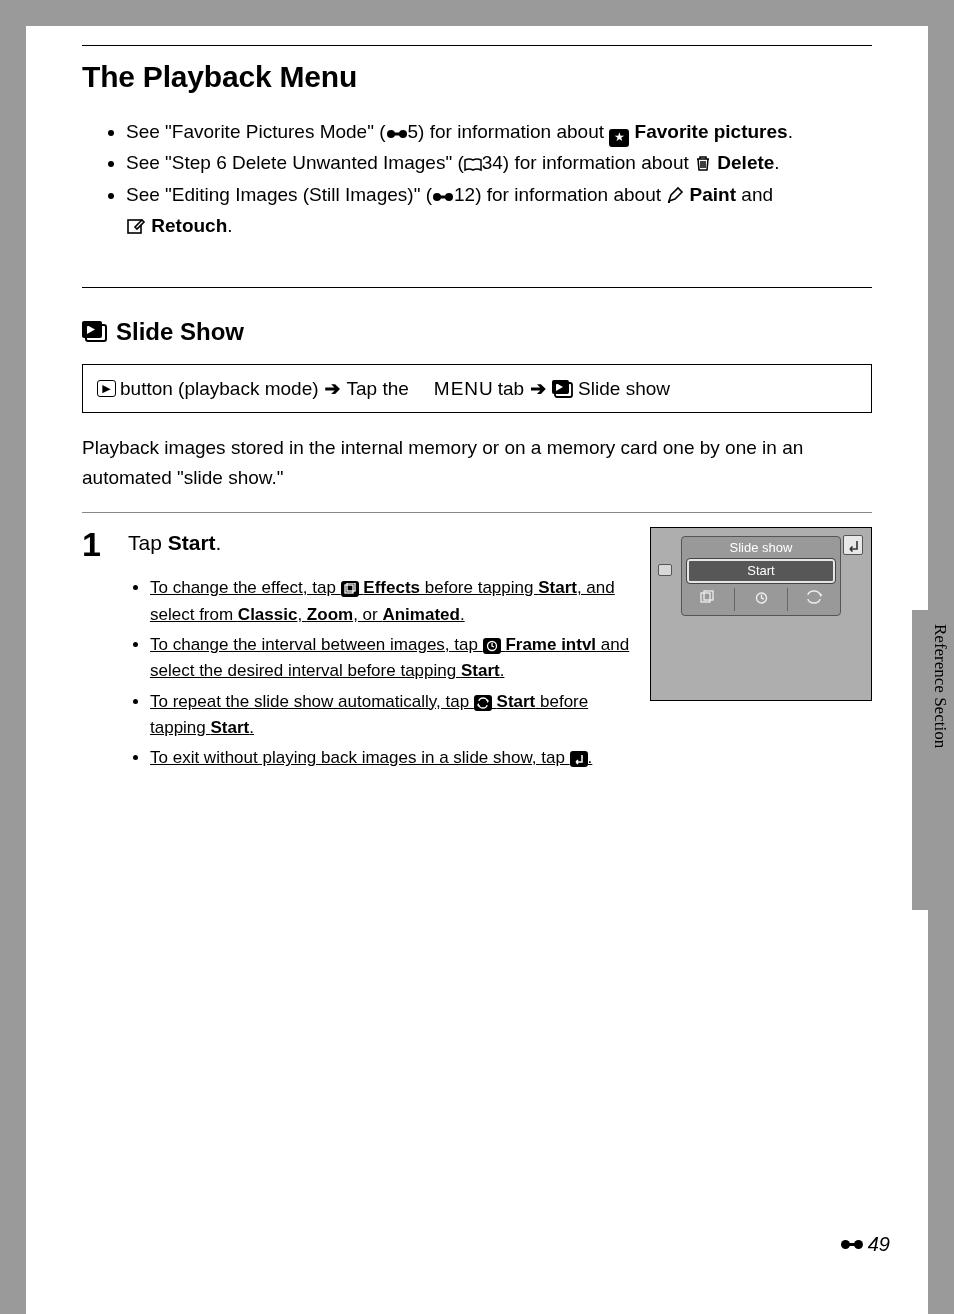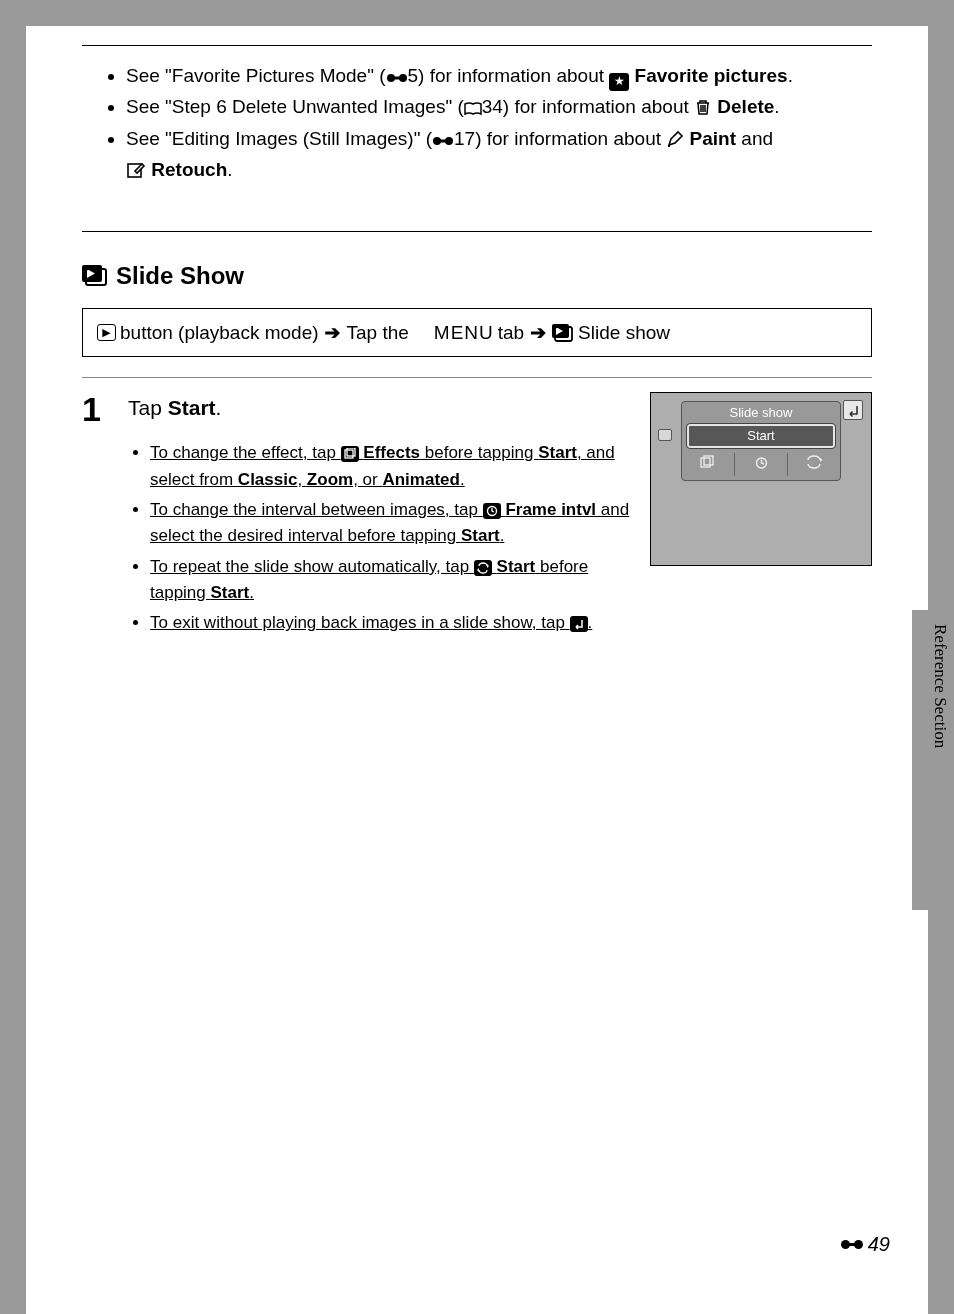--- a/index.html
+++ b/index.html
@@ -252,20 +252,21 @@
 
 <div class="page">
   <div class="top-band"></div>
   <div class="left-band"></div>
   <div class="right-band"></div>
   <div class="side-tab"></div>
   <div class="side-tab-label">Reference Section</div>
 
   <div class="content">
     <div class="rule"></div>
+    <div class="h1">The Playback Menu</div>
 
     <ul class="top-list">
       <li>
         <span>See "Favorite Pictures Mode" (</span><span class="ic">
             <svg width="22" height="14" viewBox="0 0 22 14">
               <circle cx="5" cy="7" r="4" fill="#000"></circle>
               <rect x="7" y="5.5" width="8" height="3" fill="#000"></rect>
               <circle cx="17" cy="7" r="4" fill="#000"></circle>
             </svg>
           </span><span>5) for information about </span><span class="ic ic-box">★</span> <span class="b">Favorite pictures</span>.
@@ -281,21 +282,21 @@
             </svg>
           </span> <span class="b">Delete</span>.
       </li>
       <li>
         <span>See "Editing Images (Still Images)" (</span><span class="ic">
             <svg width="22" height="14" viewBox="0 0 22 14">
               <circle cx="5" cy="7" r="4" fill="#000"></circle>
               <rect x="7" y="5.5" width="8" height="3" fill="#000"></rect>
               <circle cx="17" cy="7" r="4" fill="#000"></circle>
             </svg>
-          </span><span>17) for information about </span><span class="ic">
+          </span><span>12) for information about </span><span class="ic">
             <svg width="18" height="18" viewBox="0 0 18 18">
               <path d="M3 15 L5 9 L12 2 L16 6 L9 13 Z" fill="none" stroke="#000" stroke-width="1.6"></path>
               <path d="M3 15 L3 17" stroke="#000" stroke-width="2"></path>
             </svg>
           </span> <span class="b">Paint</span><span> and </span><br><span class="ic">
             <svg width="20" height="18" viewBox="0 0 20 18">
               <rect x="2" y="3" width="13" height="13" fill="none" stroke="#000" stroke-width="1.6"></rect>
               <path d="M9 10 L16 3 L18 5 L11 12 Z" fill="#fff" stroke="#000" stroke-width="1.6"></path>
             </svg>
           </span> <span class="b">Retouch</span>.
@@ -326,20 +327,21 @@
       <span class="ic">
           <svg width="22" height="18" viewBox="0 0 22 18">
             <rect x="0" y="0" width="17" height="14" rx="2" fill="#000"></rect>
             <polygon points="4,3 4,11 11,7" fill="#fff"></polygon>
             <rect x="3" y="3" width="17" height="14" rx="2" fill="none" stroke="#000" stroke-width="1.8"></rect>
           </svg>
         </span>
       <span>Slide show</span>
     </div>
 
+    <div class="desc">Playback images stored in the internal memory or on a memory card one by one in an automated "slide show."</div>
 
     <div class="thin-rule"></div>
 
     <div class="step-row">
       <div class="step-num">1</div>
       <div class="step-body">
         <div class="step-title">
           <span>Tap </span><span class="b">Start</span>.
         </div>
         <ul class="sub-list">

